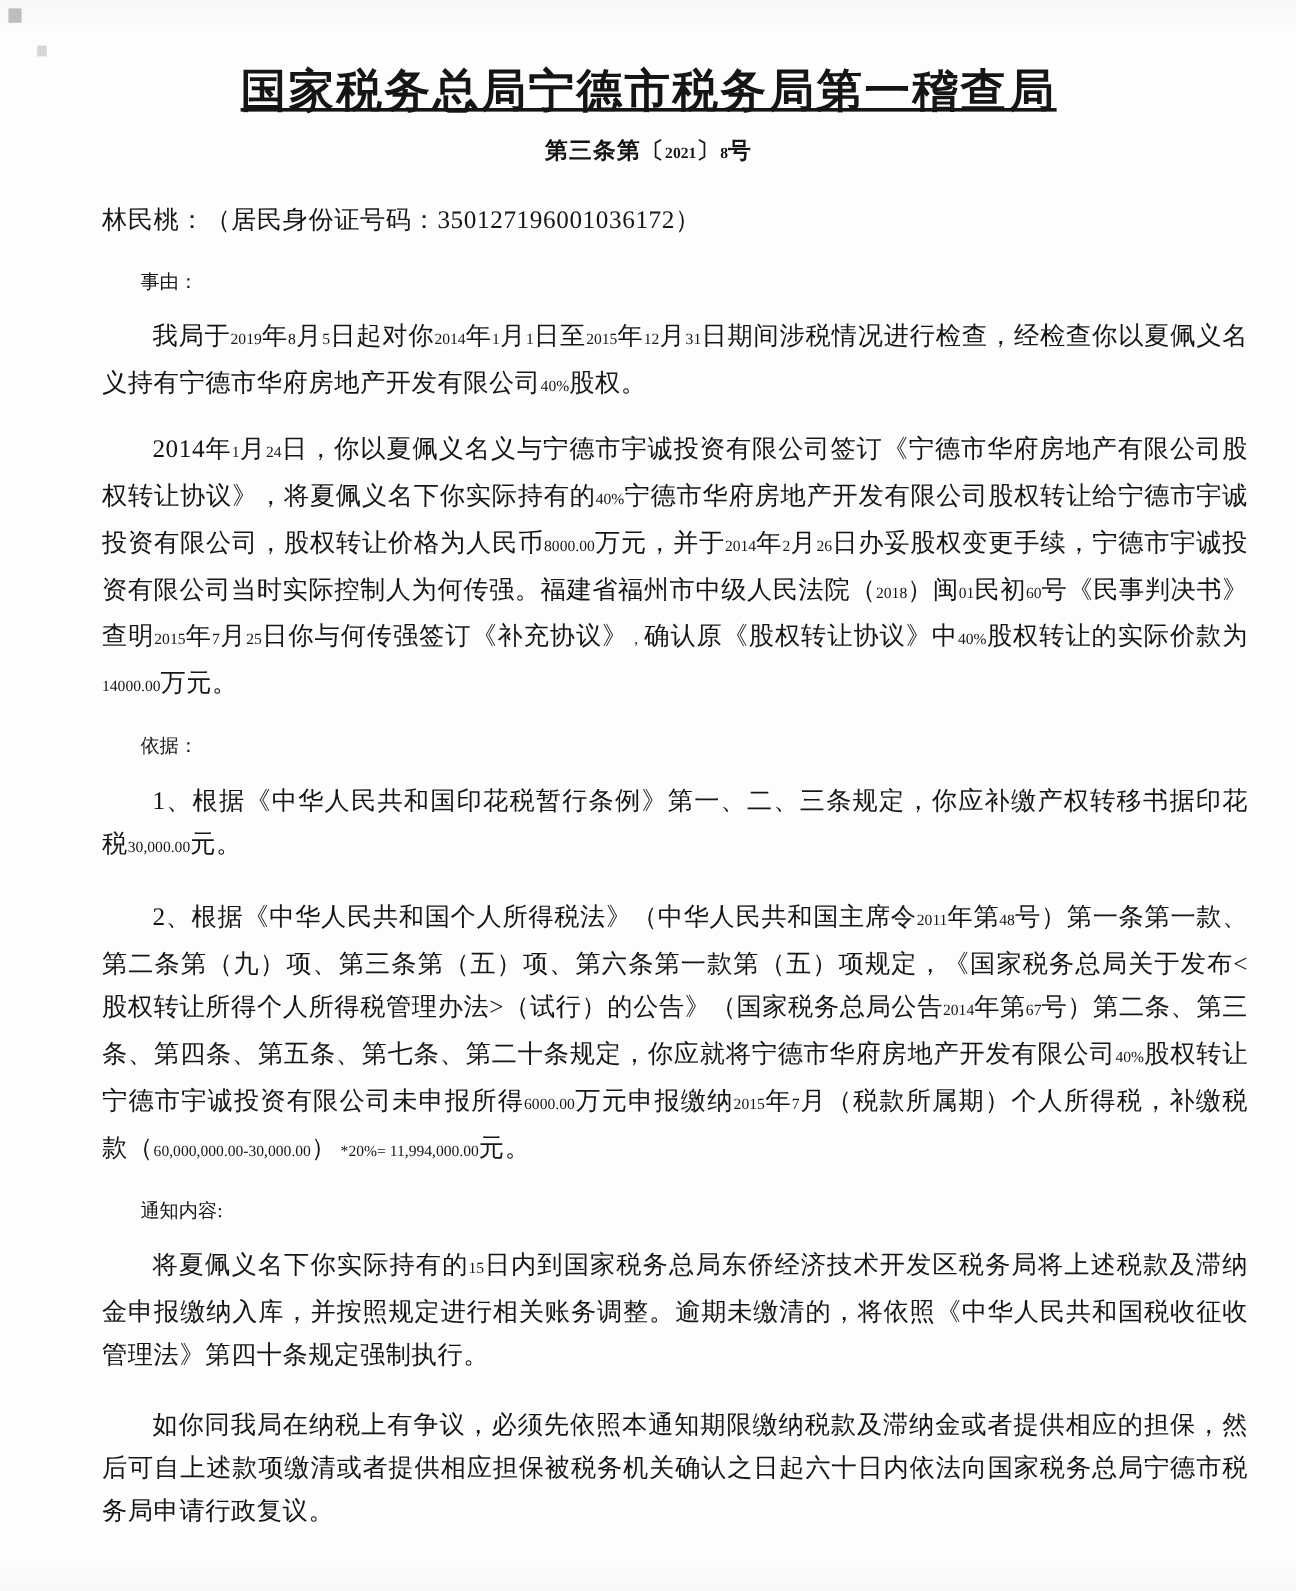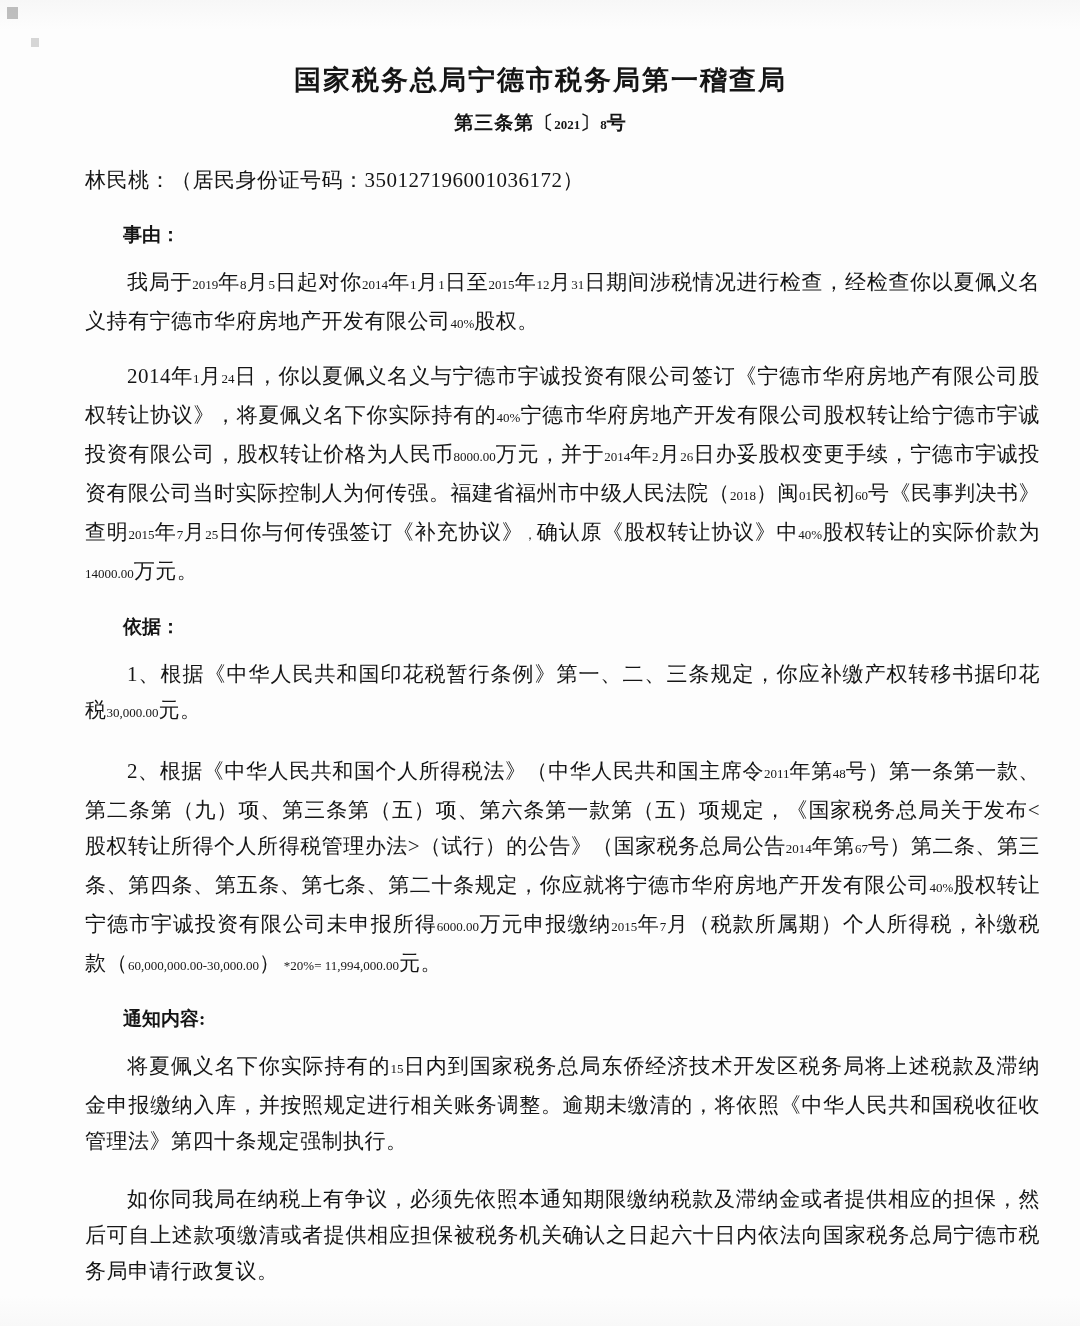--- a/index.html
+++ b/index.html
@@ -12,25 +12,25 @@
     color:#151515;
     font-family:"Liberation Serif","DejaVu Serif",serif;
     box-sizing:border-box;
     padding:46px 40px 0 85px;
     overflow:hidden;
   }
   .artifact{position:absolute;background:#8d8d8d;}
   .artifact.a1{left:7px;top:7px;width:11px;height:12px;opacity:.55;}
   .artifact.a2{left:31px;top:38px;width:8px;height:9px;opacity:.35;}
   .titles{text-align:center;position:relative;left:-22px;}
-  .org-title{font-size:27px;font-weight:bold;letter-spacing:2px;margin:16px 0 12px 0;}
+  .org-title{font-size:38px;font-weight:bold;letter-spacing:2px;margin:4px 0 12px 0;text-decoration:underline;}
   .doc-title{font-size:31px;font-weight:bold;letter-spacing:4px;margin:0 0 28px 0;}
   .doc-no{font-size:19px;font-weight:600;letter-spacing:1px;margin:0 0 30px 0;}
   .addressee{font-size:21px;margin:0 0 28px 0;letter-spacing:.5px;}
-  .sec-label{font-size:19px;font-weight:bold;text-indent:2em;margin:0 0 16px 0;}
+  .sec-label{font-size:16px;font-weight:normal;text-indent:2em;margin:0 0 16px 0;}
   .para{
     font-size:21px;line-height:36px;
     text-align:justify;text-indent:2em;
     margin:0 0 22px 0;
     letter-spacing:.5px;
   }
   .para.tight{margin-bottom:16px;}
   .sm{font-size:13px;letter-spacing:0;text-align:center;}
 </style>
 </head>

